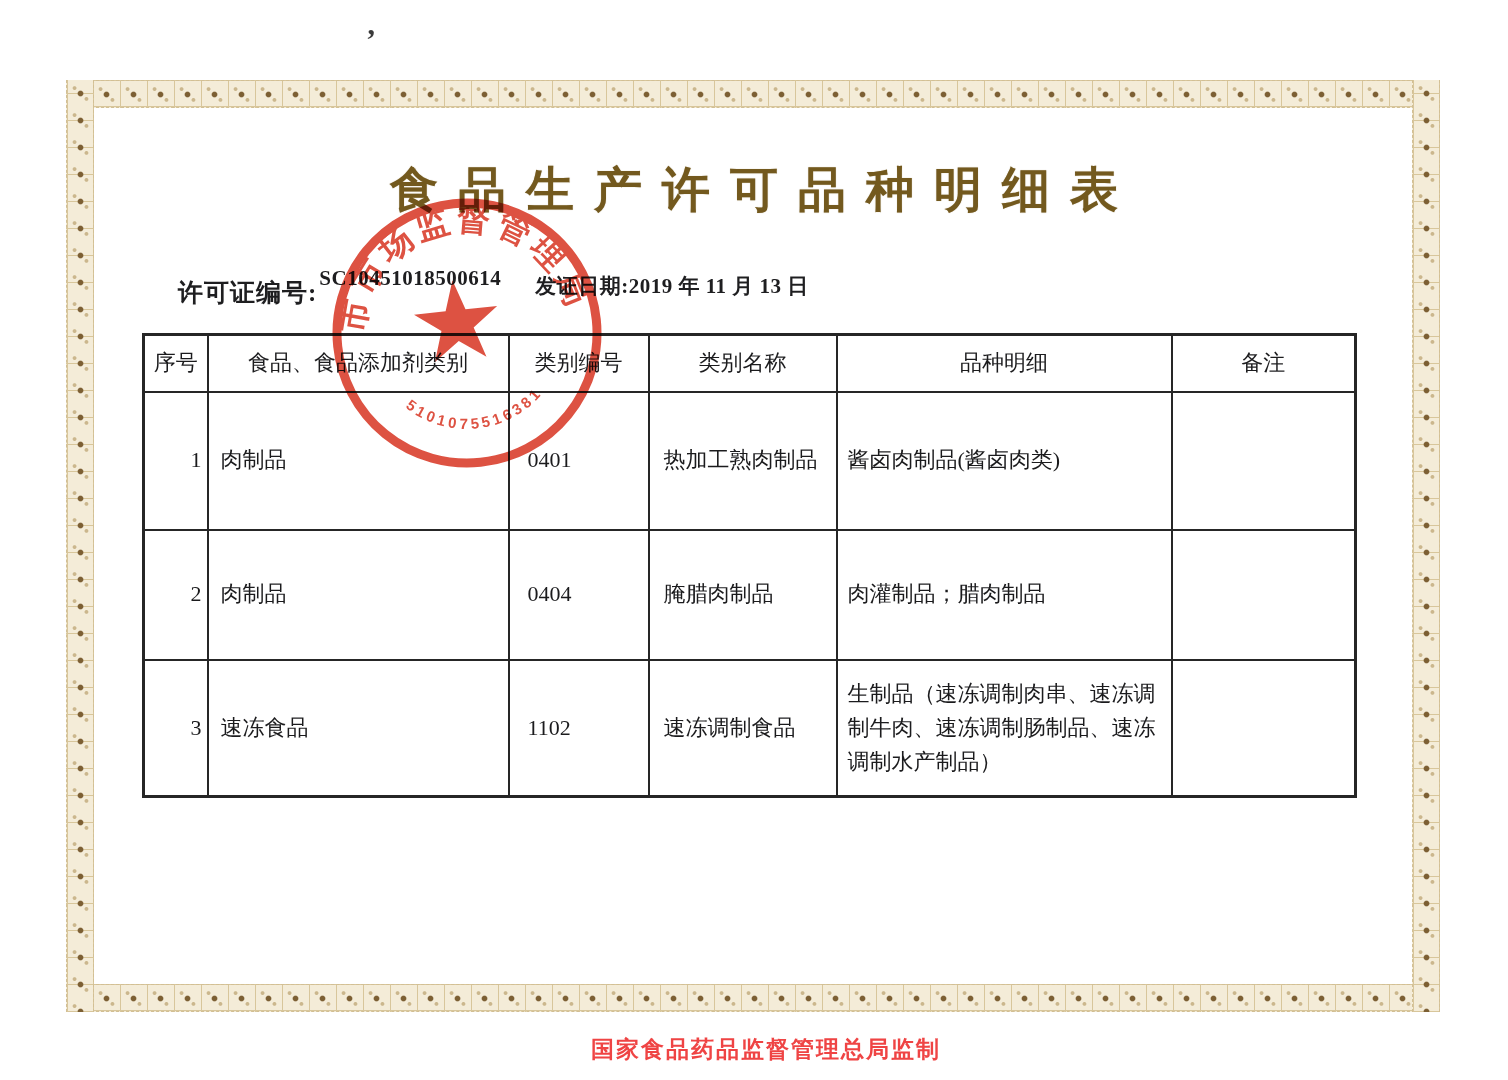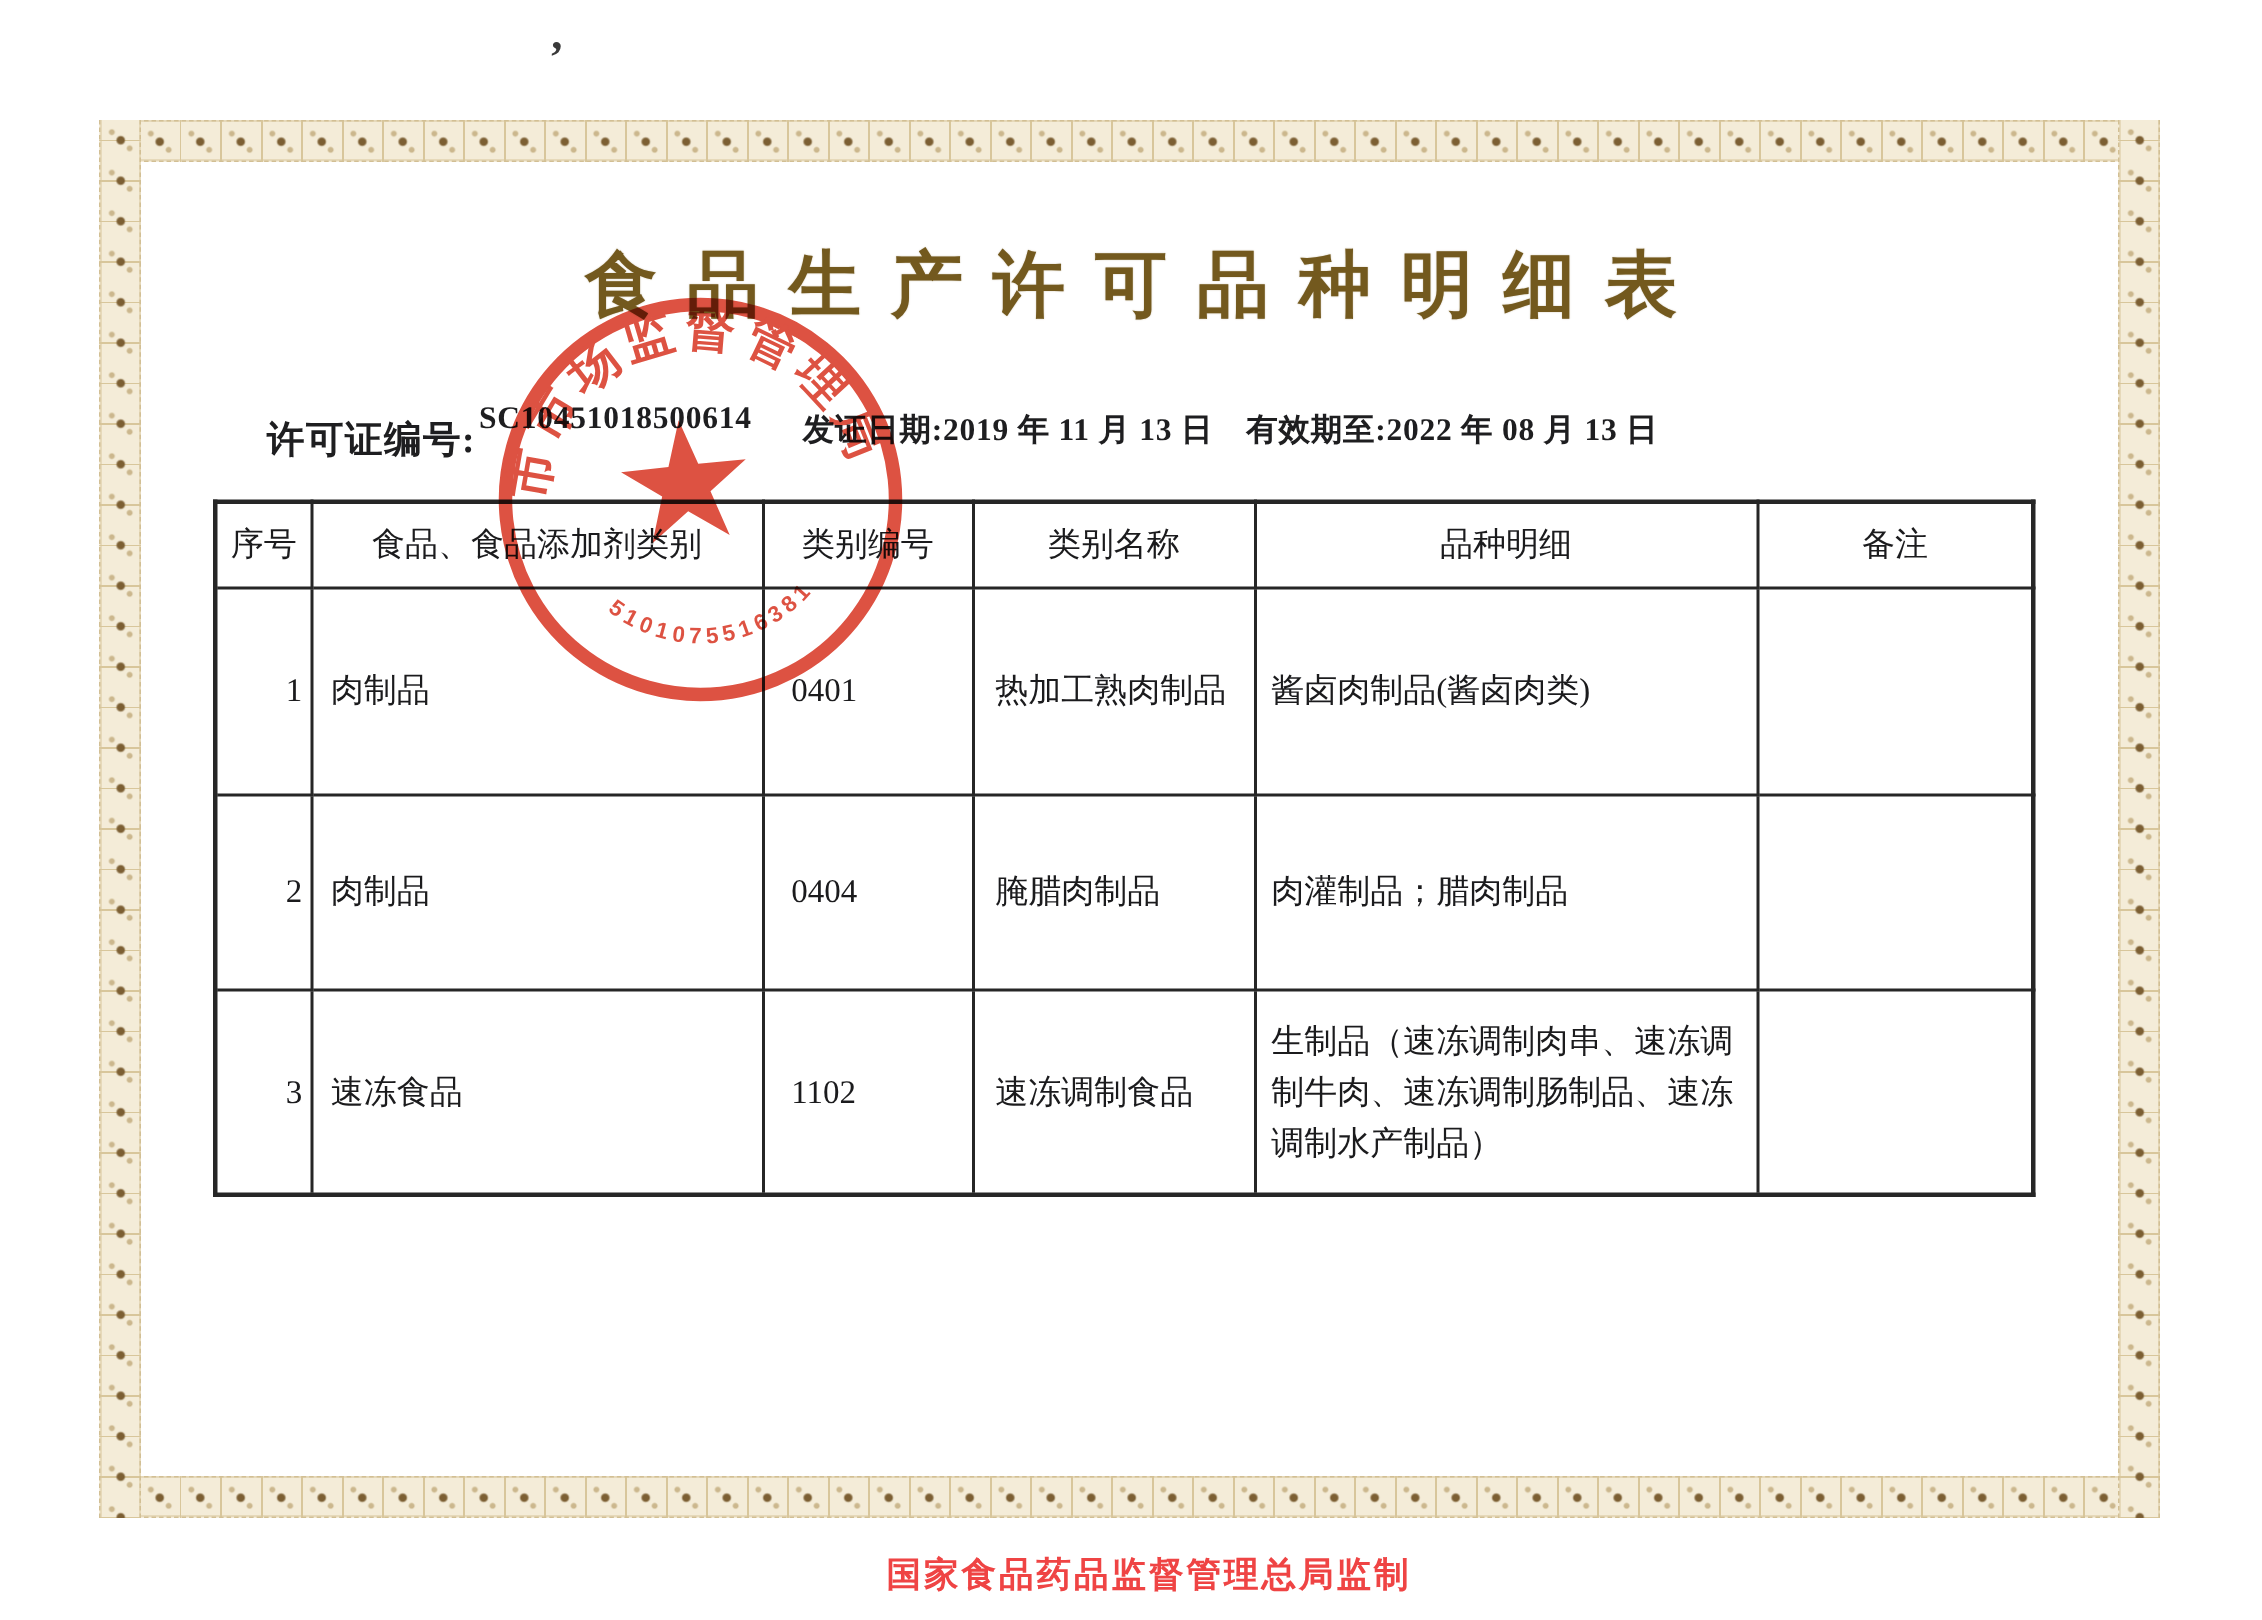--- a/index.html
+++ b/index.html
@@ -95,21 +95,20 @@
 <div class="strip strip-v strip-right"></div>
 
 <div class="stray-mark">’</div>
 
 <div class="doc-title">食品生产许可品种明细表</div>
 
 <div class="license-line">
   <span class="license-label">许可证编号:</span>
   <span class="license-number">SC10451018500614</span>
   <span class="license-date issue-date">发证日期:2019 年 11 月 13 日</span>
-  <span class="license-date valid-until">有效期至:2022 年 08 月 13 日</span>
 </div>
 
 <table class="license-table">
   <colgroup>
     <col style="width:64px">
       <col style="width:301px">
       <col style="width:140px">
     <col style="width:188px">
       <col style="width:335px">
       <col style="width:184px">

